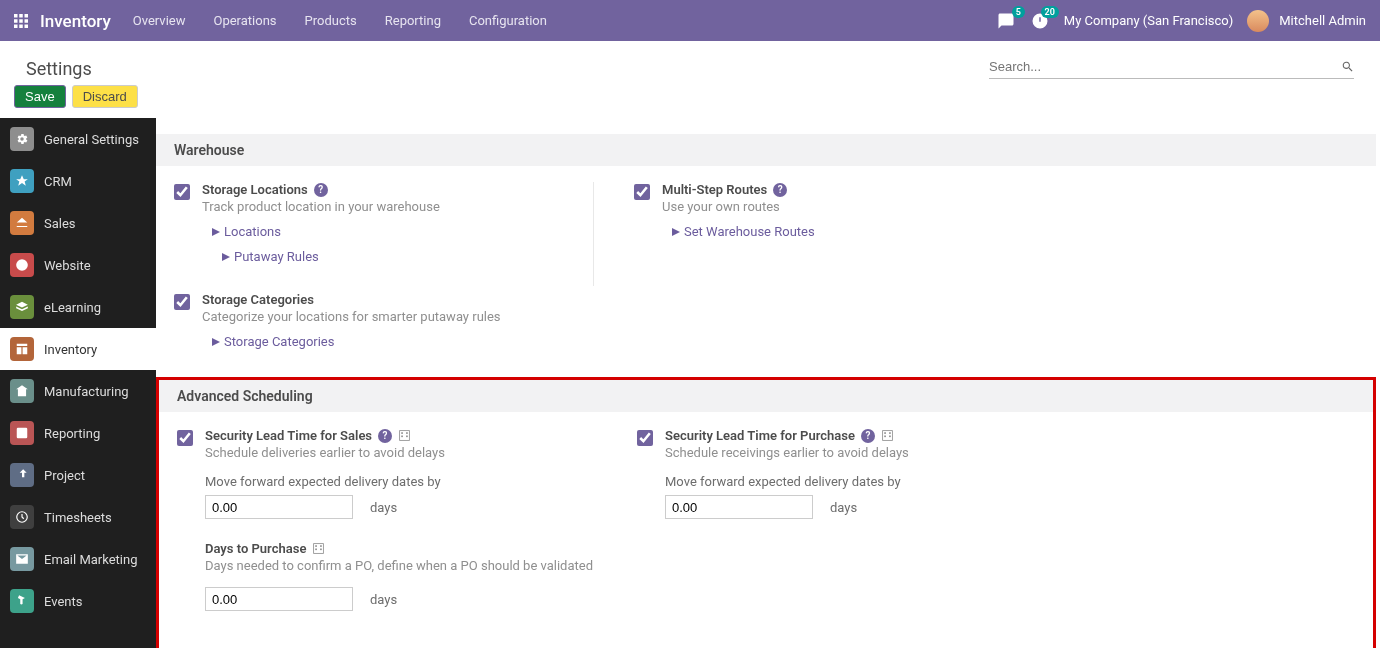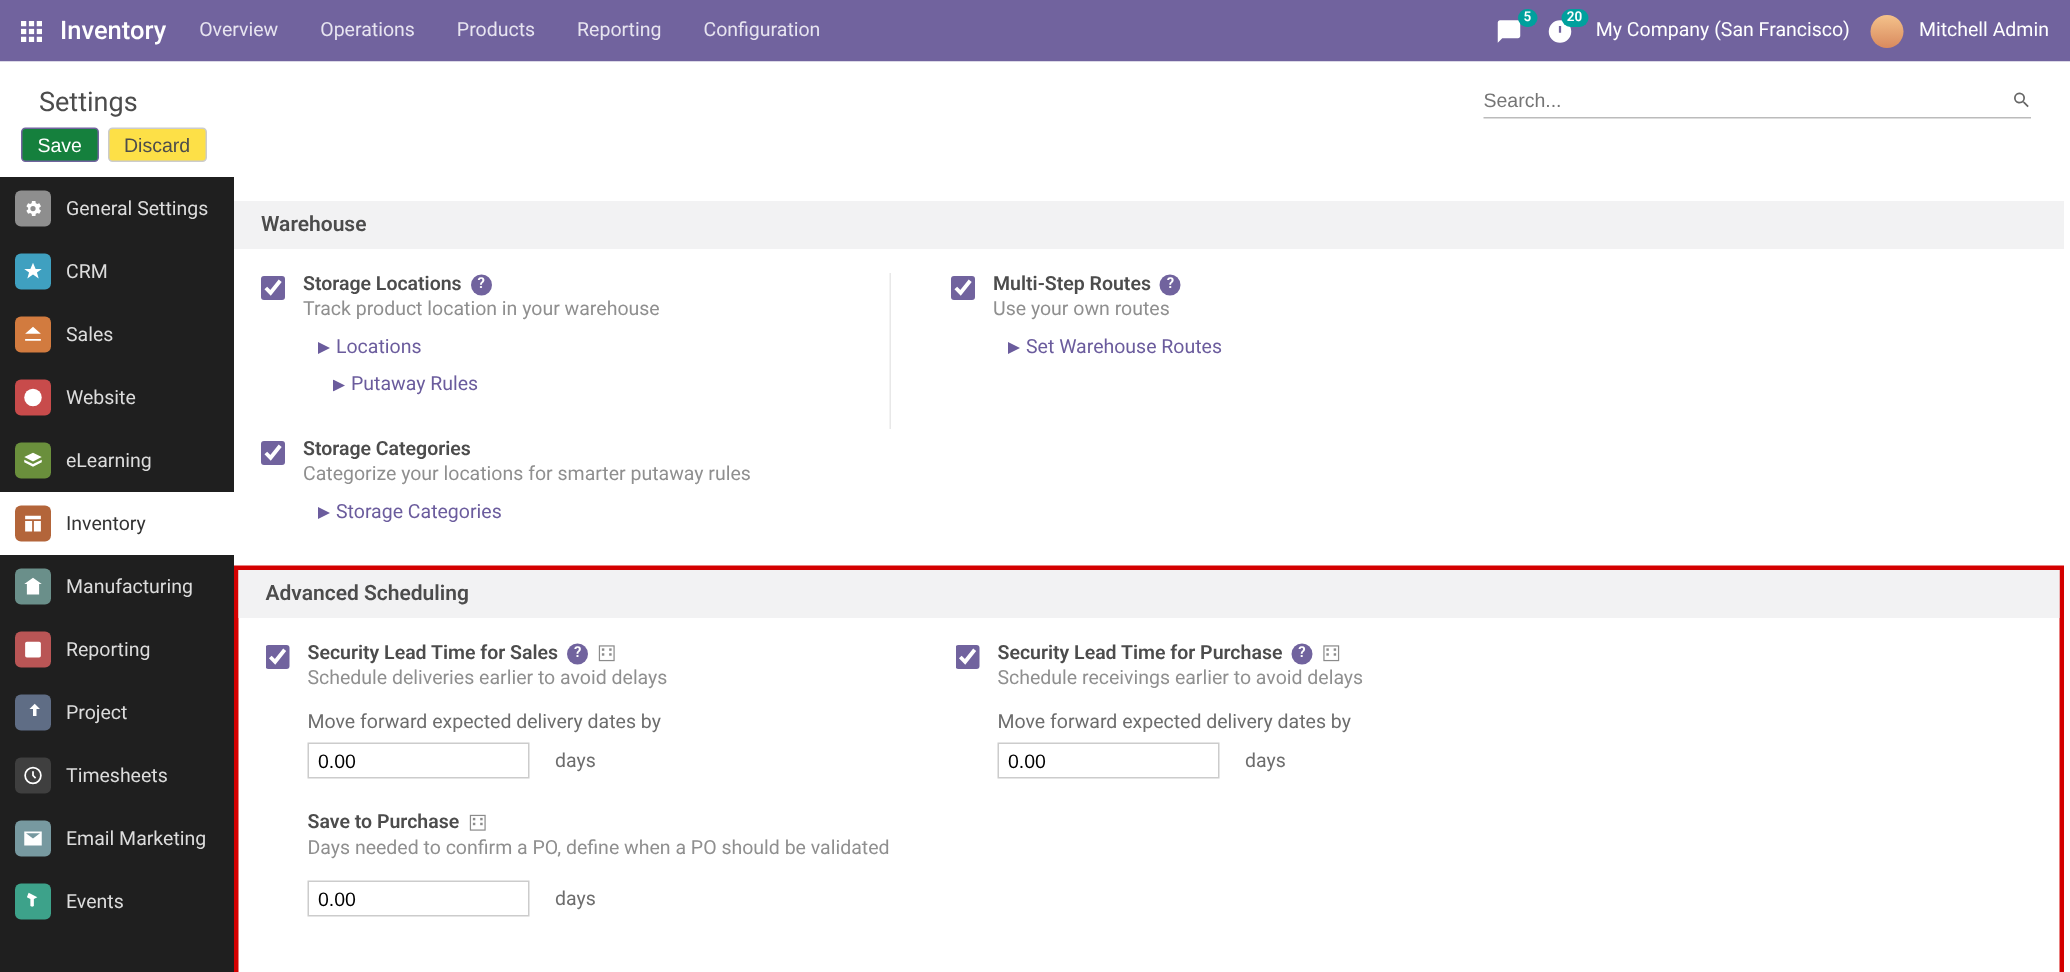--- a/index.html
+++ b/index.html
@@ -318,21 +318,21 @@
               <div class="input-row">
                 <input class="num-input" value="0.00" style="">
                 <span class="unit">days</span>
               </div>
             </div>
           </div>
           <div class="setting">
             <div style="width:16px;flex-shrink:0"></div>
             <div class="setting-body">
               <div class="setting-label">
-                <span>Save to Purchase</span>
+                <span>Days to Purchase</span>
                 <span class="ent-icon"><svg viewBox="0 0 16 16">
                       <rect x="2" y="2" width="12" height="12" fill="none" stroke="#8b8b8b"></rect>
                       <rect x="4" y="4" width="2" height="2"></rect>
                       <rect x="10" y="4" width="2" height="2"></rect>
                       <rect x="4" y="8" width="2" height="2"></rect>
                       <rect x="10" y="8" width="2" height="2"></rect>
                     </svg></span>
               </div>
               <div class="setting-desc">Days needed to confirm a PO, define when a PO should be validated</div>
               <div class="input-row" style="margin-top:14px">

